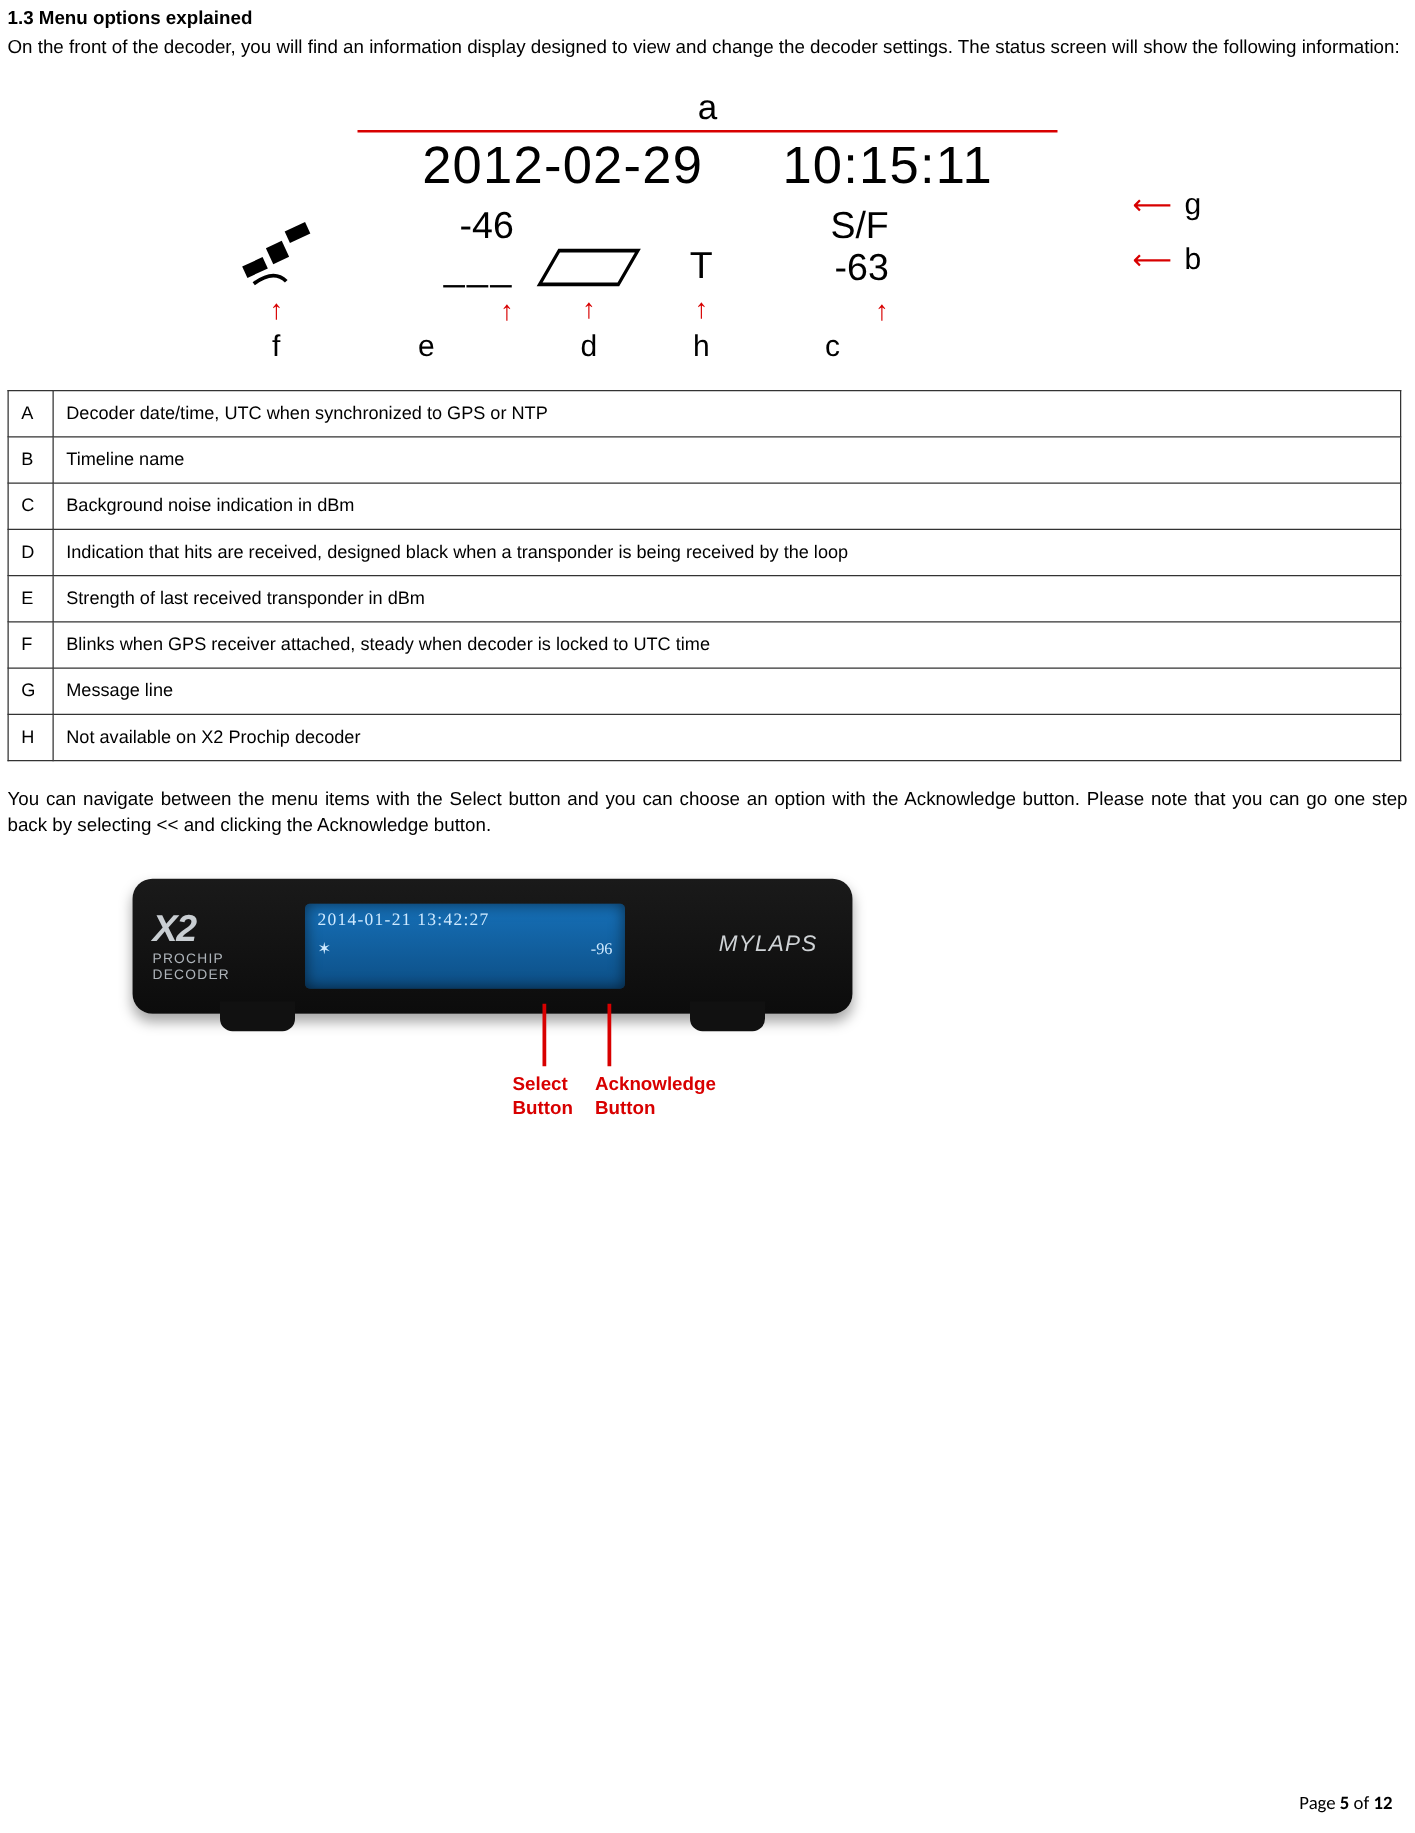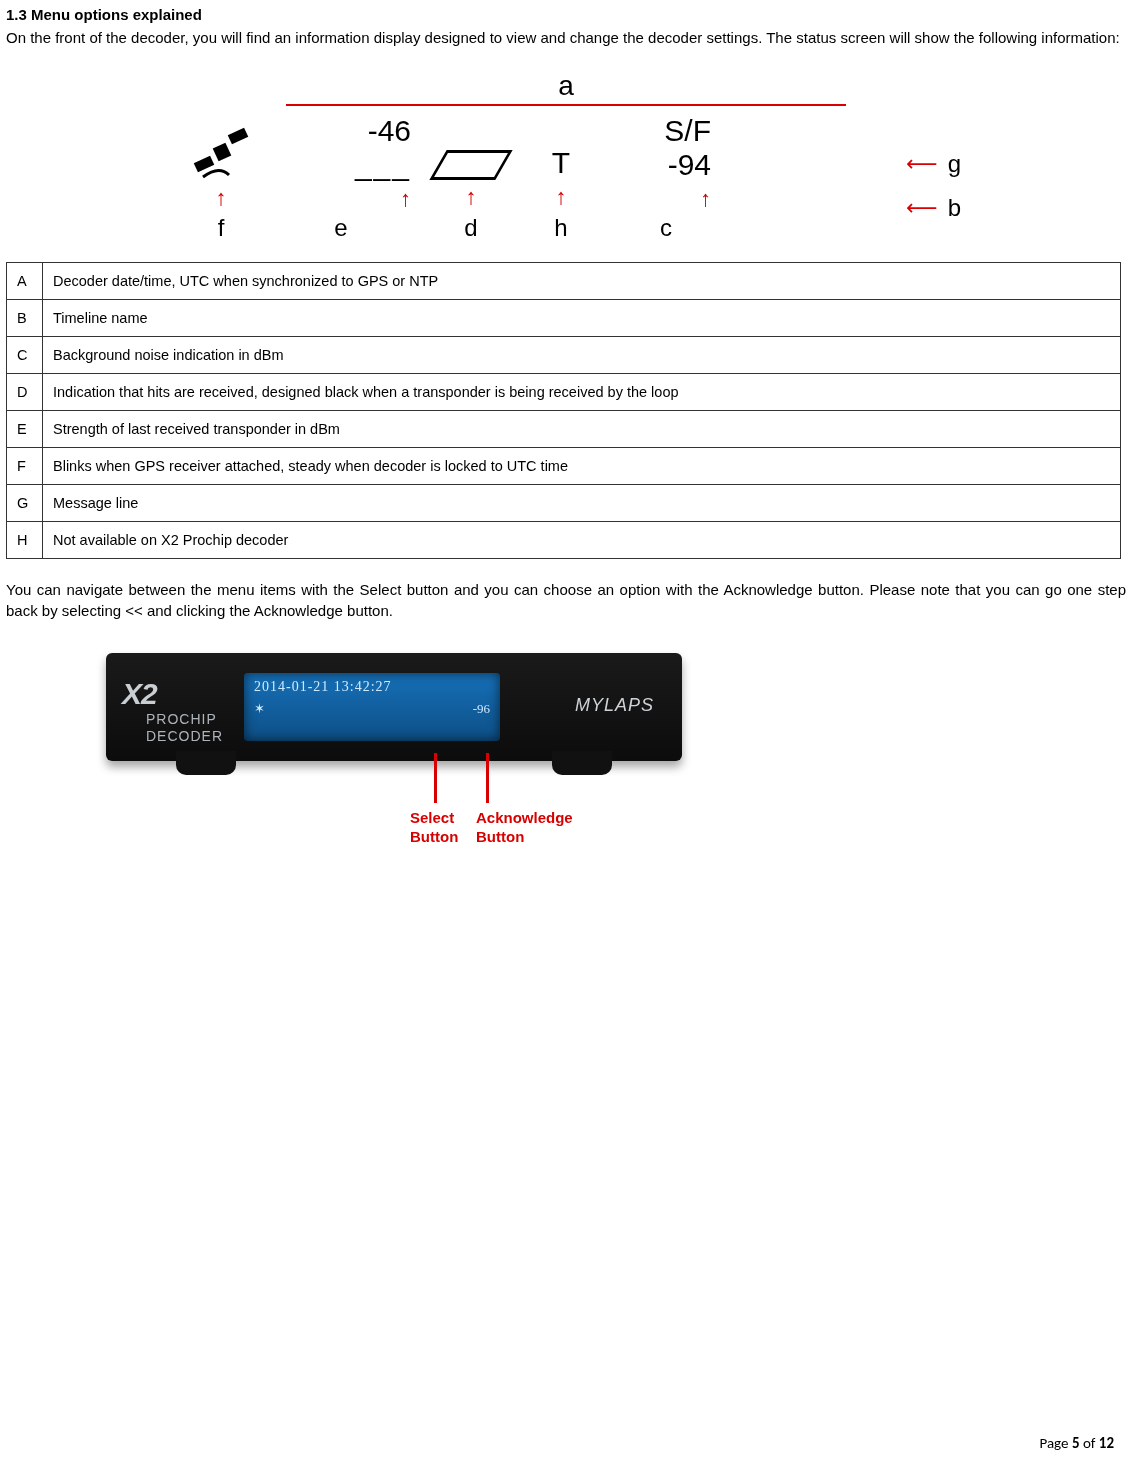--- a/index.html
+++ b/index.html
@@ -118,21 +118,21 @@
     
     .figure2 {
       width: 620px;
       margin: 32px 0 0 100px;
       position: relative;
     }
     .dev {
       width: 576px;
       height: 108px;
       background: linear-gradient(#1a1a1a,#0c0c0c);
-      border-radius: 6px;
+      border-radius: 16px;
       position: relative;
       box-shadow: 0 6px 10px rgba(0,0,0,.35);
     }
     .dev::before, .dev::after {
       content:"";
       position:absolute;
       bottom:-14px;
       width:60px;height:24px;
       background:#111;
       border-radius:0 0 10px 10px;
@@ -145,21 +145,21 @@
       color: #aeb4ba;
       font-family: Arial, sans-serif;
       text-align: left;
     }
     .dev-left .x2 {
       font-size: 30px; font-weight: bold; font-style: italic;
       color: #c9ced2;
       letter-spacing: -1px;
     }
     .dev-left .sub {
-      font-size: 14px; letter-spacing: 1px; line-height: 1.2; margin-left: 24px;
+      font-size: 11px; letter-spacing: 1px; line-height: 1.2;
     }
     .dev-screen {
       position: absolute;
       left: 138px; top: 20px;
       width: 256px; height: 68px;
       border-radius: 4px;
       background: linear-gradient(#1670b8,#0d4f86);
       box-shadow: inset 0 0 12px rgba(0,0,0,.6);
       color: #cfeaff;
       font-family: Liberation Serif, serif;
@@ -214,20 +214,24 @@
 </head>
 <body>
 
 <h2 class="section-title">1.3 Menu options explained</h2>
 <p class="body-text">On the front of the decoder, you will find an information display designed to view and change the decoder settings. The status screen will show the following information:</p>
 
 <div class="figure1">
   <div class="fig1-top">
     <div class="fig1-a-label">a</div>
     <div class="fig1-redline"></div>
+    <div class="fig1-datetime">
+      <span>2012-02-29</span>&nbsp;&nbsp;&nbsp;&nbsp;
+      <span>10:15:11</span>
+    </div>
   </div>
 
   <div class="fig1-right">
     <div>
         <span class="arrow-left">⟵</span>
         <span>g</span>
       </div>
     <div>
         <span class="arrow-left">⟵</span>
         <span>b</span>
@@ -256,21 +260,21 @@
       <span class="rect-d"></span>
       <span class="arrow-up">↑</span>
     </div>
     <div class="fig1-col col-h">
       <div style="height:30px"></div>
       <div>T</div>
       <span class="arrow-up">↑</span>
     </div>
     <div class="fig1-col col-sf">
       <div>S/F</div>
-      <div>-94</div>
+      <div>-63</div>
       <span class="arrow-up" style="margin-left:18px">↑</span>
     </div>
   </div>
 
   <div class="fig1-bottom">
     <div class="bl-f">f</div>
     <div class="bl-e">e</div>
     <div class="bl-d">d</div>
     <div class="bl-h">h</div>
     <div class="bl-c">c</div>

